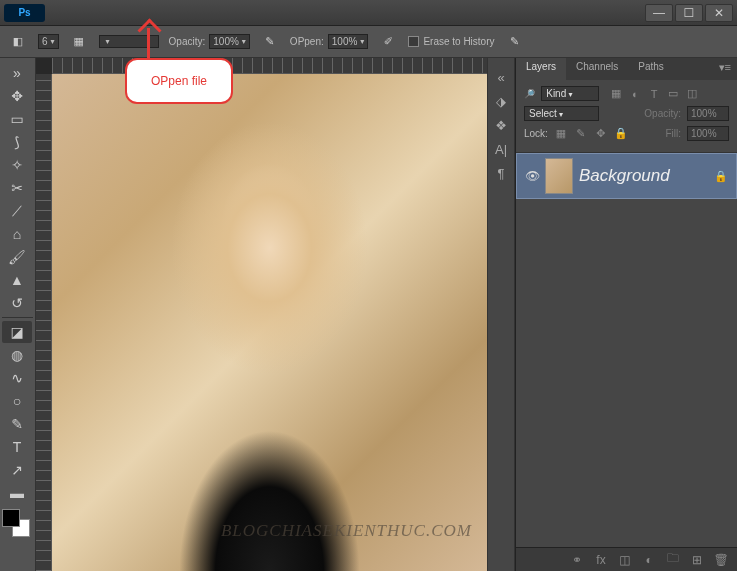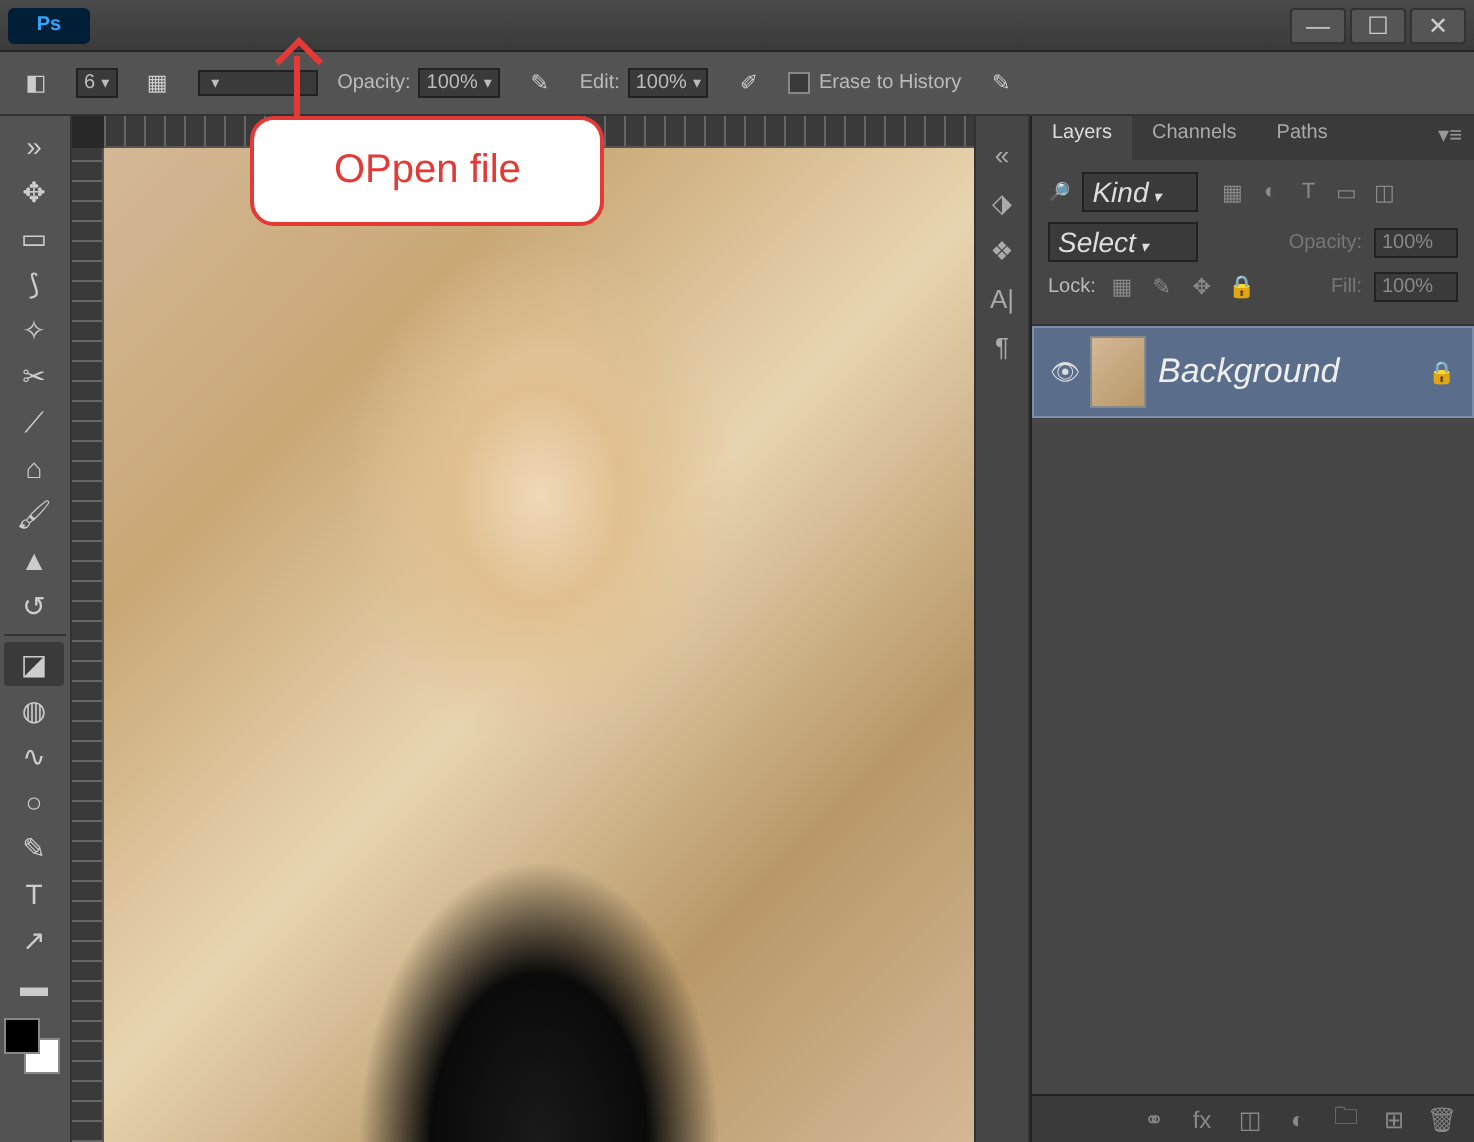--- a/index.html
+++ b/index.html
@@ -52,35 +52,35 @@
     .dock-strip { width: 28px; background: #464646; display: flex; flex-direction: column; gap: 2px; padding: 8px 2px; border-left: 1px solid #333; border-right: 1px solid #333; }
     .dock-btn { height: 22px; display: flex; align-items: center; justify-content: center; color: #aaa; font-size: 13px; cursor: pointer; }
     
     .right-panel { width: 222px; background: #464646; display: flex; flex-direction: column; border-left: 1px solid #222; }
     .panel-tabs { display: flex; background: #3a3a3a; height: 22px; }
     .panel-tab { padding: 3px 10px; font-size: 10px; color: #aaa; cursor: pointer; }
     .panel-tab.active { background: #464646; color: #ddd; }
     .panel-tab-menu { margin-left: auto; padding: 3px 6px; cursor: pointer; color: #999; }
     .panel-section { padding: 6px 8px; border-bottom: 1px solid #333; }
     .panel-row { display: flex; align-items: center; gap: 6px; margin-bottom: 5px; font-size: 10px; color: #bbb; }
-    .panel-select { background: #3a3a3a; border: 1px solid #222; color: #ddd; font-size: 14px; padding: 1px 4px; min-width: 58px; font-style: italic; }
+    .panel-select { background: #3a3a3a; border: 1px solid #222; color: #ddd; font-size: 10px; padding: 1px 4px; min-width: 58px; }
     .panel-select::after { content: " ▾"; font-size: 8px; }
     .filter-icons { display: flex; gap: 5px; margin-left: 4px; }
     .filter-icon { width: 14px; height: 14px; display: flex; align-items: center; justify-content: center; color: #888; font-size: 11px; }
     .input-mini { background: #3a3a3a; border: 1px solid #222; color: #888; width: 42px; padding: 1px 3px; font-size: 10px; }
     .layer-list { flex: 1; overflow-y: auto; }
     .layer-row { display: flex; align-items: center; gap: 6px; padding: 4px 8px; background: #5a6e8c; border: 1px solid #7a8eac; }
     .eye-icon { width: 14px; color: #ddd; font-size: 12px; }
     .layer-thumb { width: 28px; height: 36px; background: linear-gradient(135deg,#d4b896,#b89868); border: 1px solid #888; }
     .layer-name { color: #eee; font-style: italic; font-size: 17px; flex: 1; }
     .lock-icon { color: #ccc; font-size: 11px; }
     .panel-footer { height: 24px; display: flex; align-items: center; justify-content: flex-end; gap: 8px; padding: 0 8px; background: #3a3a3a; border-top: 1px solid #222; color: #888; }
     .footer-btn { width: 16px; height: 16px; display: flex; align-items: center; justify-content: center; cursor: pointer; font-size: 12px; }
     
-    .callout { position: absolute; top: 58px; left: 125px; z-index: 100; background: #fff; border: 2px solid #e53935; border-radius: 12px; padding: 14px 40px; color: #e53935; font-size: 20px; }
+    .callout { position: absolute; top: 58px; left: 125px; z-index: 100; background: #fff; border: 2px solid #e53935; border-radius: 12px; padding: 14px 24px; color: #e53935; font-size: 12px; }
     .callout::before { content: ""; position: absolute; top: -32px; left: 20px; width: 3px; height: 32px; background: #e53935; }
     .callout::after { content: ""; position: absolute; top: -38px; left: 14px; width: 14px; height: 14px; border: 3px solid #e53935; border-right: none; border-bottom: none; transform: rotate(45deg); }
   </style>
 </head>
 <body>
 
 <div class="titlebar">
   <div class="ps-logo">Ps</div>
   <div class="window-controls">
     <div class="win-btn">—</div>
@@ -97,21 +97,21 @@
   <div class="ob-icon">▦</div>
   <div class="ob-field">
     <span class="ob-dropdown" style="width:60px"></span>
   </div>
   <div class="ob-field">
     <span>Opacity:</span>
     <span class="ob-dropdown">100%</span>
   </div>
   <div class="ob-icon">✎</div>
   <div class="ob-field">
-    <span>Edit:</span>
+    <span>OPpen:</span>
     <span class="ob-dropdown">100%</span>
   </div>
   <div class="ob-icon">✐</div>
   <div class="ob-field">
     <span class="checkbox"></span>
     <span>Erase to History</span>
   </div>
   <div class="ob-icon">✎</div>
 </div>
 
@@ -142,20 +142,21 @@
       <div class="swatch-bg"></div>
     </div>
   </div>
 
   <div class="canvas-wrap">
     <div class="ruler-h"></div>
     <div class="canvas-body">
       <div class="ruler-v"></div>
       <div class="canvas-scroll">
         <div class="image-placeholder">
+          <div class="watermark-br">BLOGCHIASEKIENTHUC.COM</div>
         </div>
       </div>
     </div>
   </div>
 
   <div class="dock-strip">
     <div class="dock-btn">«</div>
     <div class="dock-btn">⬗</div>
     <div class="dock-btn">❖</div>
     <div class="dock-btn">A|</div>

